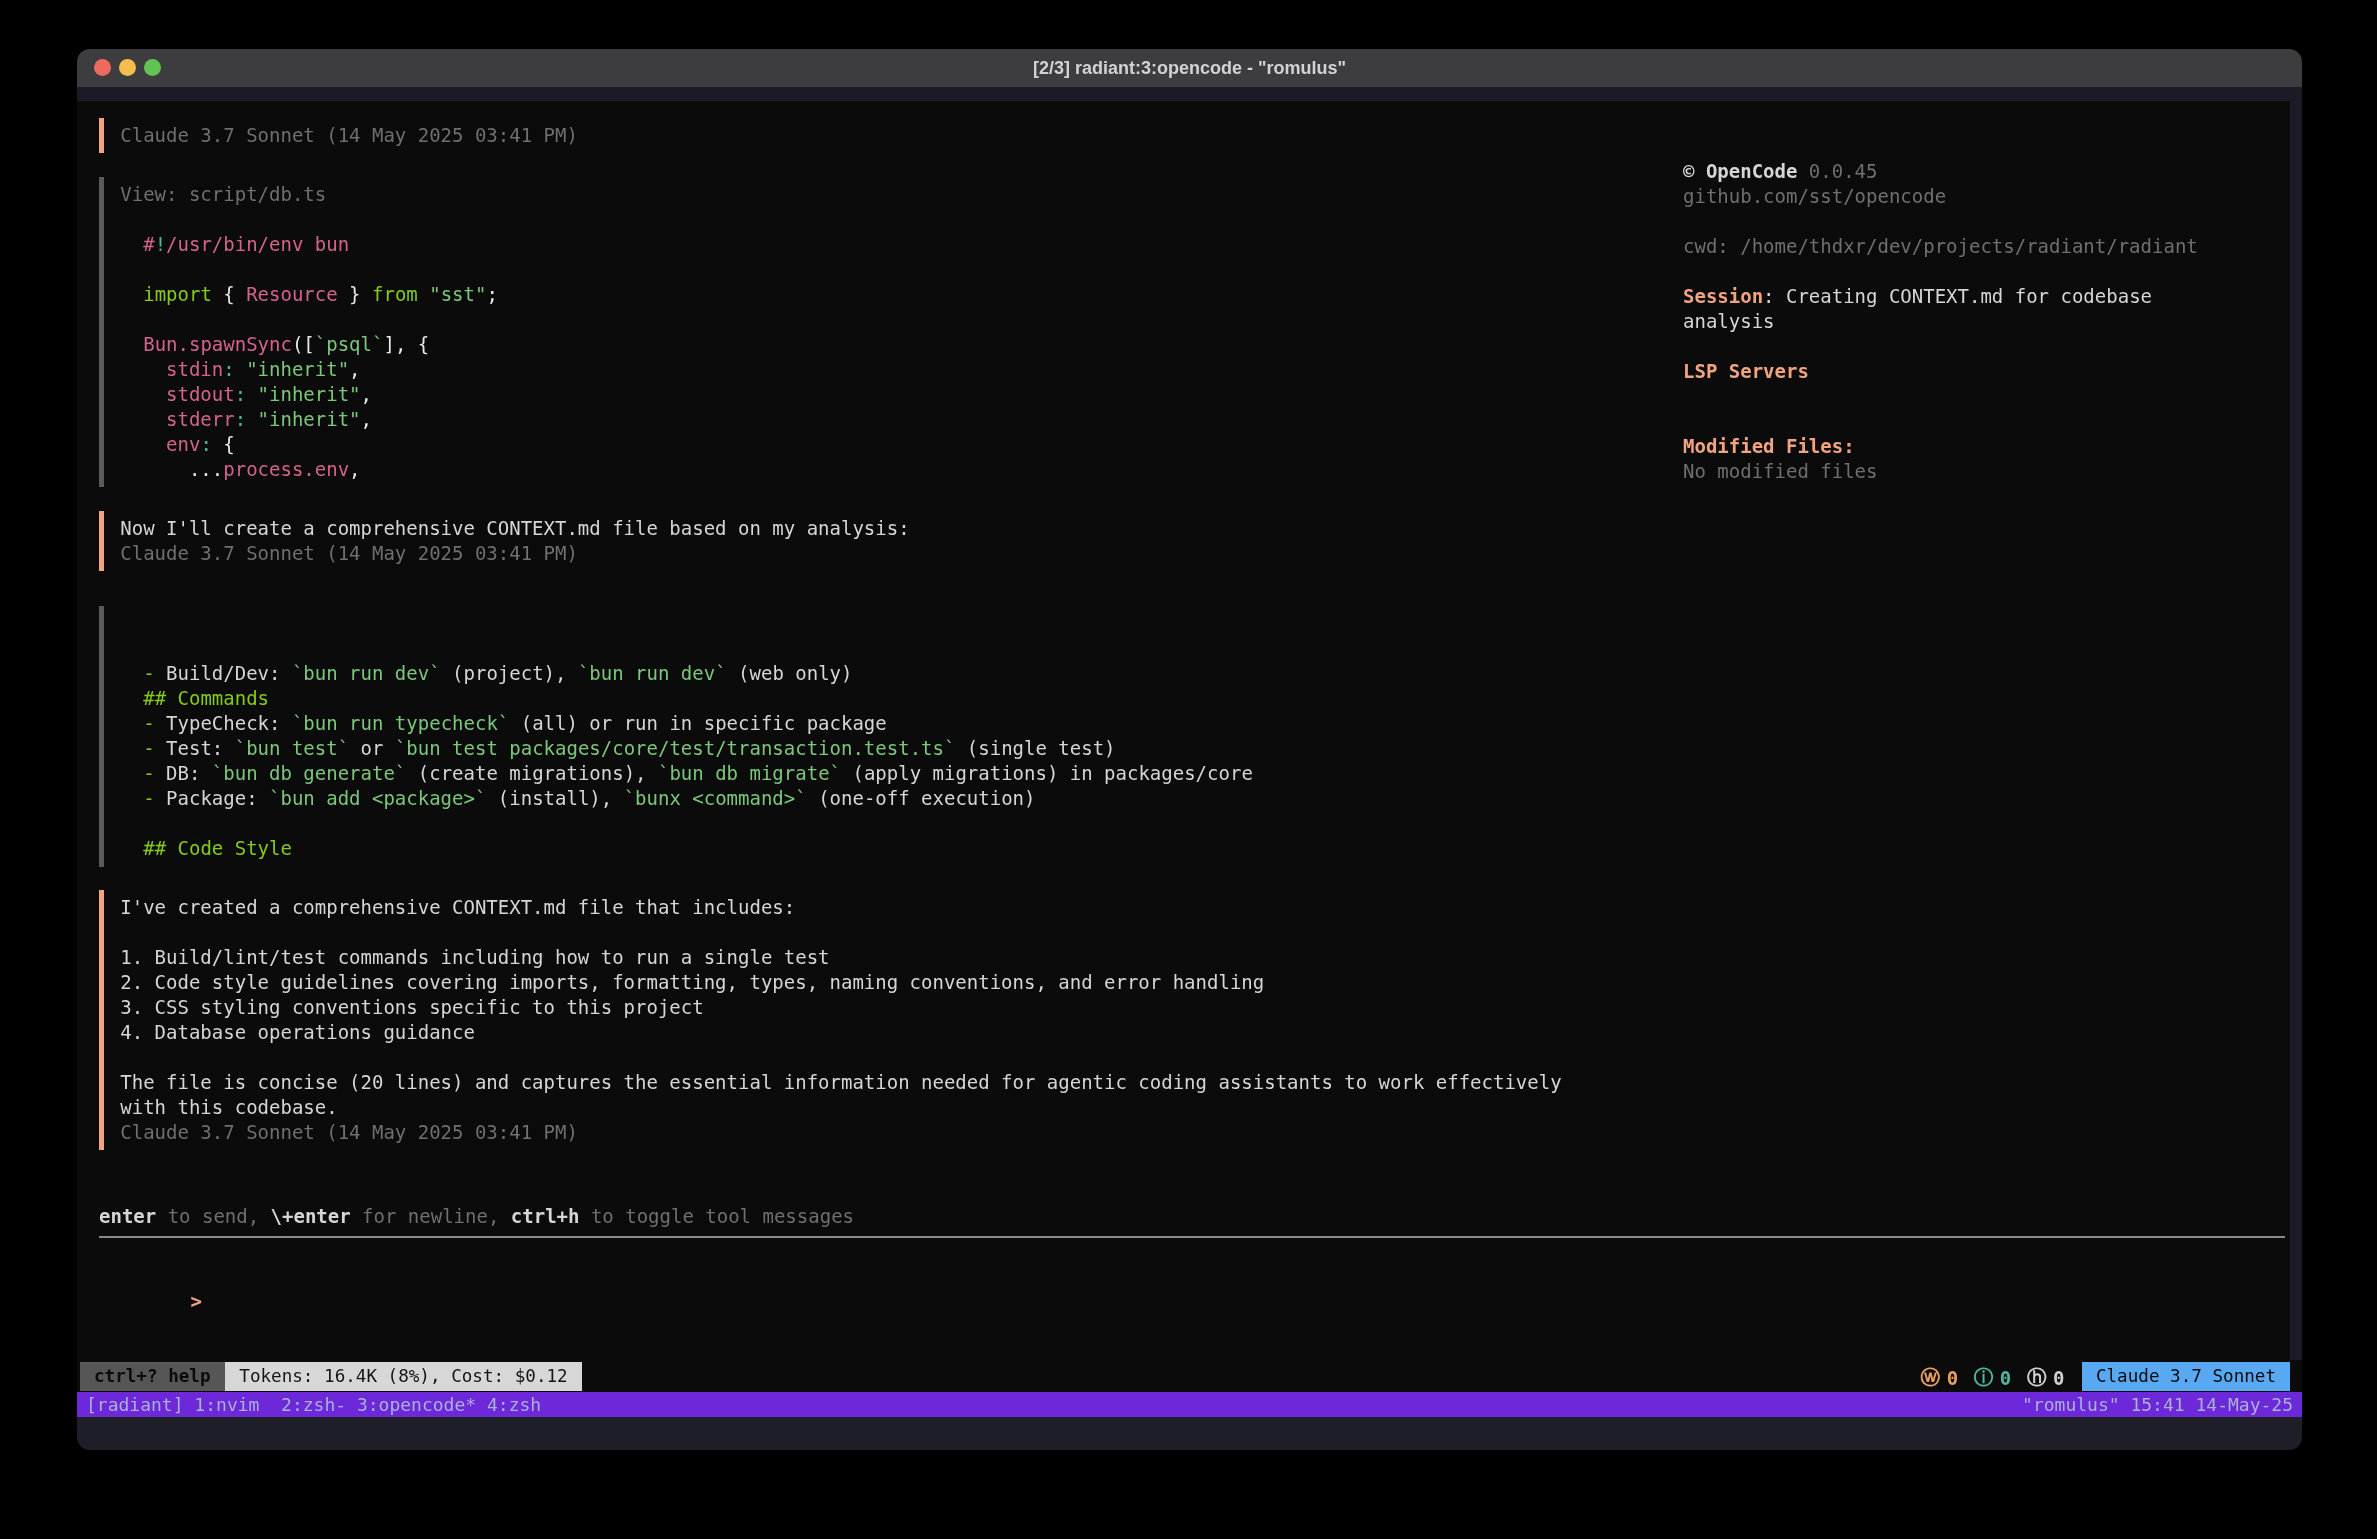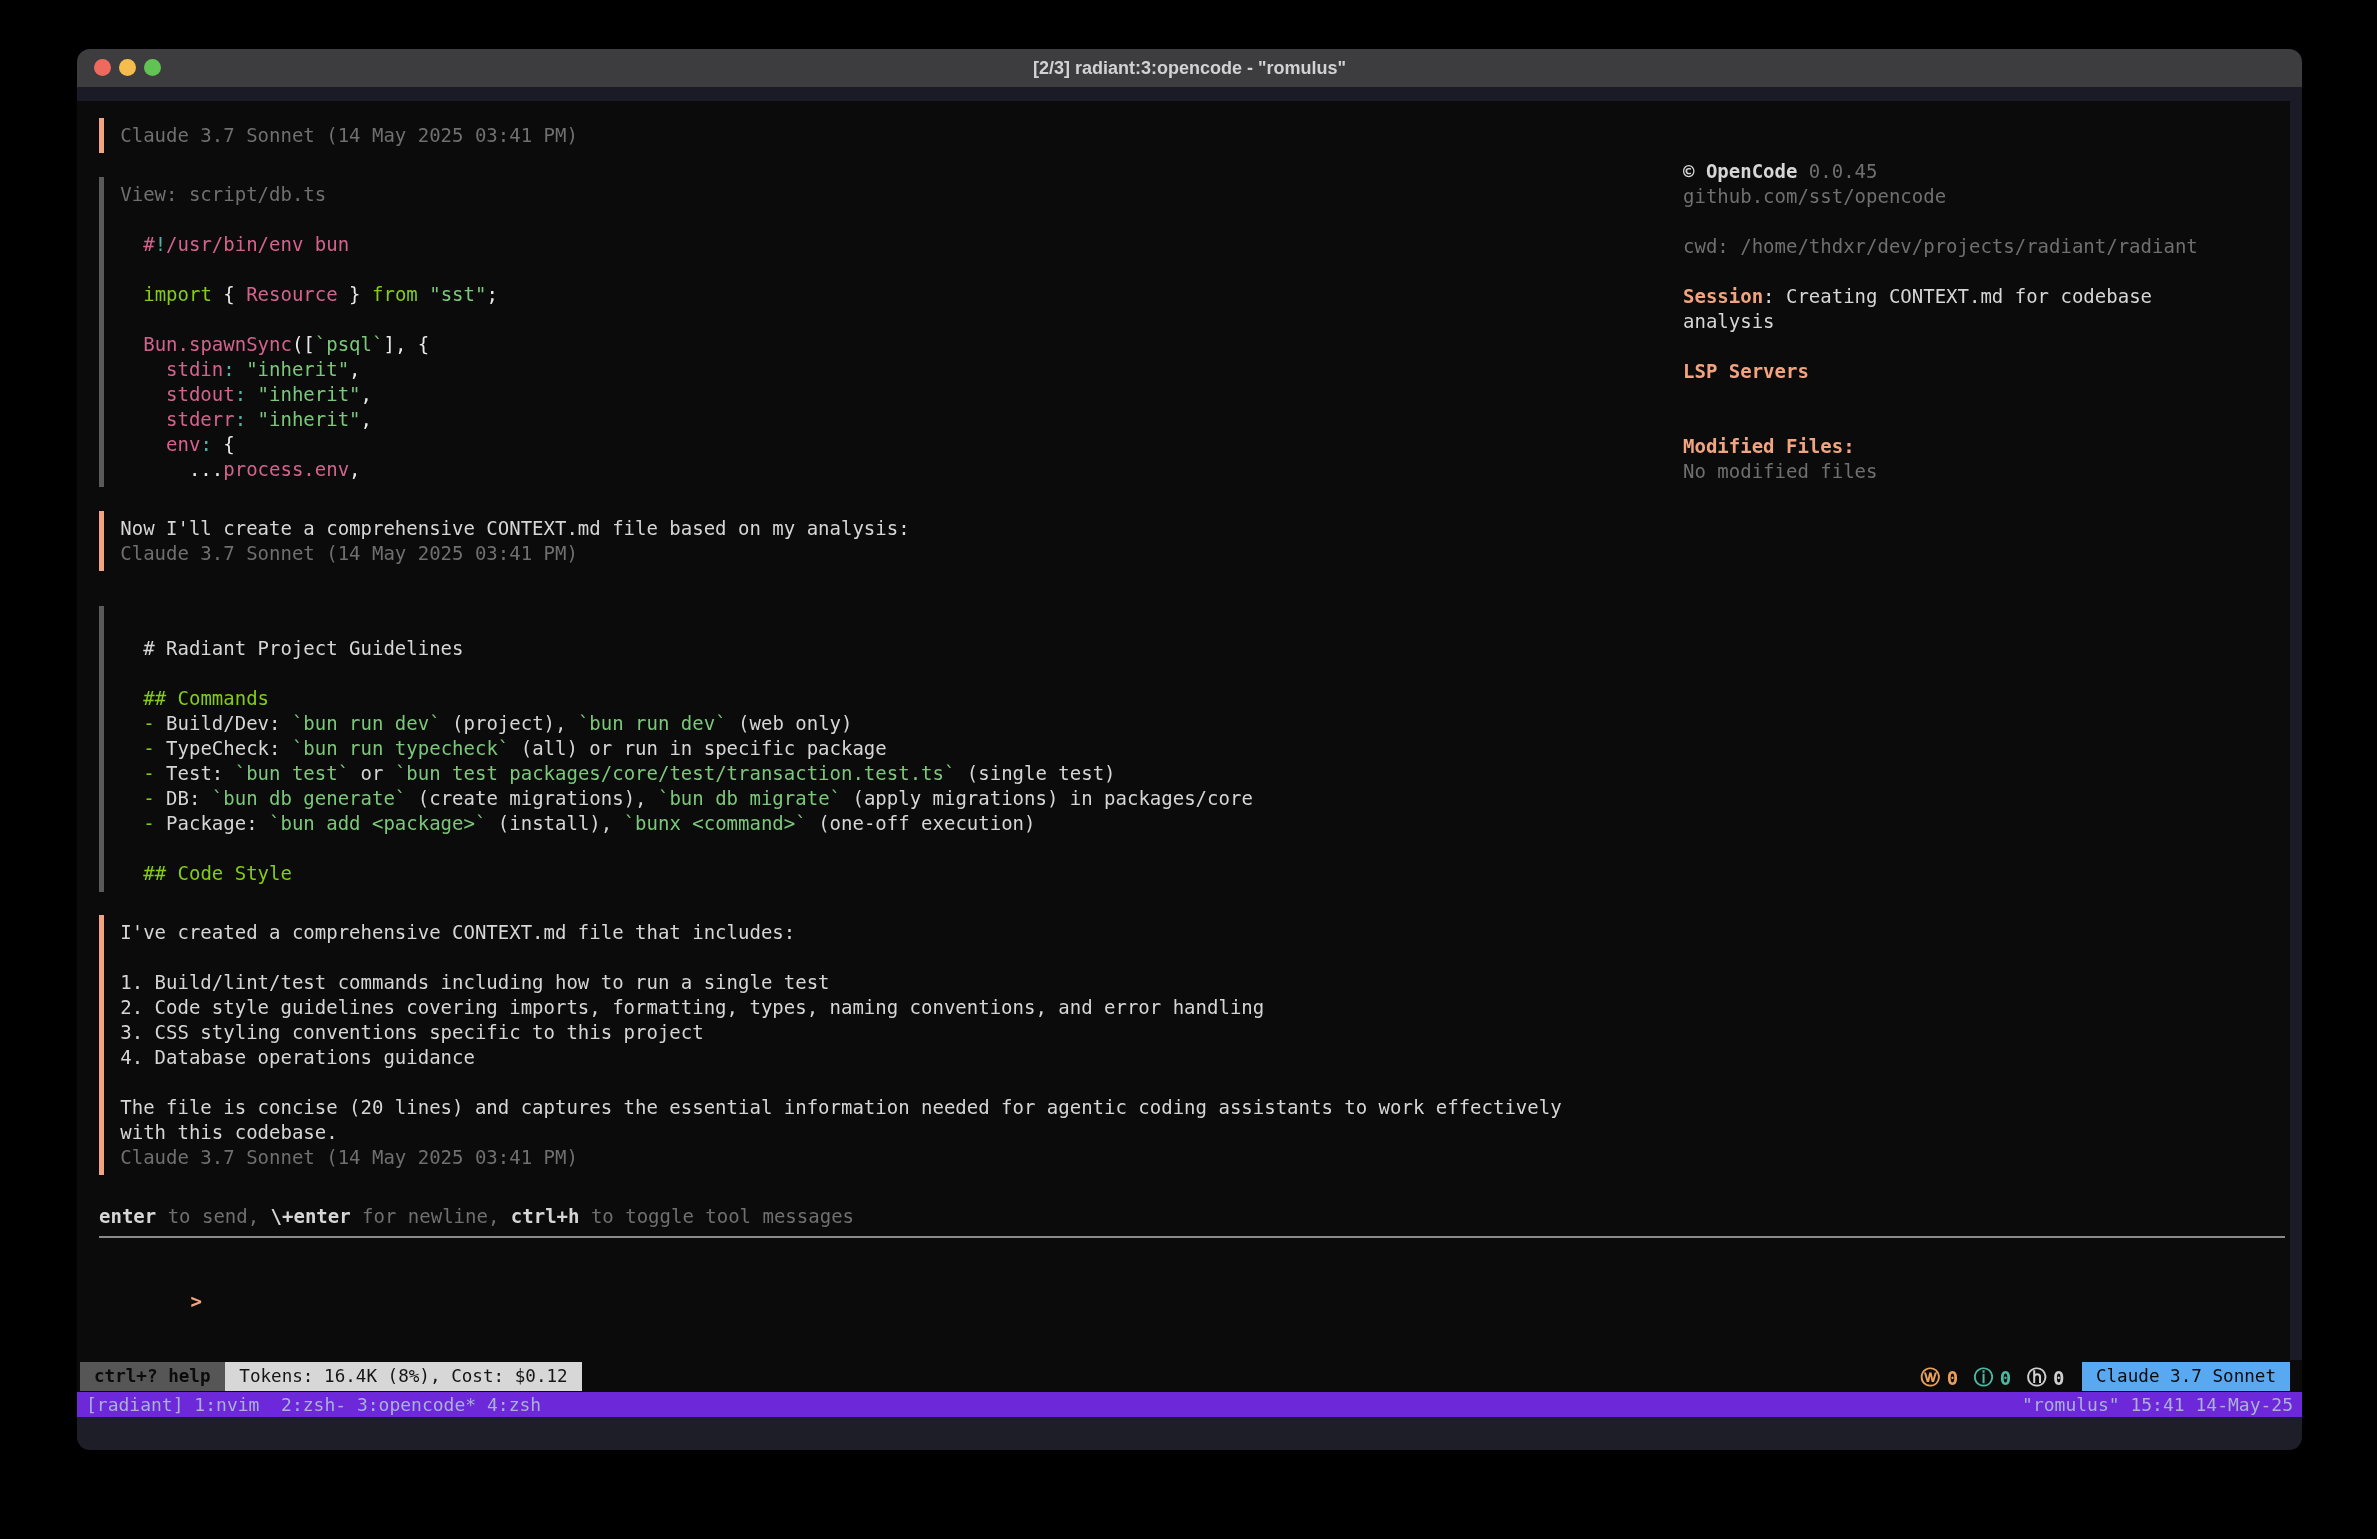--- a/index.html
+++ b/index.html
@@ -86,24 +86,23 @@
           <div class="line"><span class="c-white">      ...</span><span class="c-pink">process.env</span><span class="c-white">,</span></div>
         </div>
         <div class="gap" style="height: 23.5px;"></div>
         <div class="msg accent-orange">
           <div class="line"><span class="c-fg">Now I'll create a comprehensive CONTEXT.md file based on my analysis:</span></div>
           <div class="line"><span class="c-dim">Claude 3.7 Sonnet (14 May 2025 03:41 PM)</span></div>
         </div>
         <div class="gap" style="height: 35px;"></div>
         <div class="msg accent-gray">
           <div class="line"></div>
-          <div class="line"><span class="c-fg">  # Radiant Project Guidelines</span></div>
           <div class="line"></div>
+          <div class="line"><span class="c-fg">  </span><span class="c-blue">-</span><span class="c-fg"> Build/Dev: </span><span class="c-green">`bun run dev`</span><span class="c-fg"> (project), </span><span class="c-green">`bun run dev`</span><span class="c-fg"> (web only)</span></div>
           <div class="line"><span class="c-fg">  </span><span class="c-blue">## Commands</span></div>
-          <div class="line"><span class="c-fg">  </span><span class="c-blue">-</span><span class="c-fg"> Build/Dev: </span><span class="c-green">`bun run dev`</span><span class="c-fg"> (project), </span><span class="c-green">`bun run dev`</span><span class="c-fg"> (web only)</span></div>
           <div class="line"><span class="c-fg">  </span><span class="c-blue">-</span><span class="c-fg"> TypeCheck: </span><span class="c-green">`bun run typecheck`</span><span class="c-fg"> (all) or run in specific package</span></div>
           <div class="line"><span class="c-fg">  </span><span class="c-blue">-</span><span class="c-fg"> Test: </span><span class="c-green">`bun test`</span><span class="c-fg"> or </span><span class="c-green">`bun test packages/core/test/transaction.test.ts`</span><span class="c-fg"> (single test)</span></div>
           <div class="line"><span class="c-fg">  </span><span class="c-blue">-</span><span class="c-fg"> DB: </span><span class="c-green">`bun db generate`</span><span class="c-fg"> (create migrations), </span><span class="c-green">`bun db migrate`</span><span class="c-fg"> (apply migrations) in packages/core</span></div>
           <div class="line"><span class="c-fg">  </span><span class="c-blue">-</span><span class="c-fg"> Package: </span><span class="c-green">`bun add &lt;package&gt;`</span><span class="c-fg"> (install), </span><span class="c-green">`bunx &lt;command&gt;`</span><span class="c-fg"> (one-off execution)</span></div>
           <div class="line"></div>
           <div class="line"><span class="c-fg">  </span><span class="c-blue">## Code Style</span></div>
         </div>
         <div class="gap" style="height: 23.5px;"></div>
         <div class="msg accent-orange">
           <div class="line"><span class="c-fg">I've created a comprehensive CONTEXT.md file that includes:</span></div>

